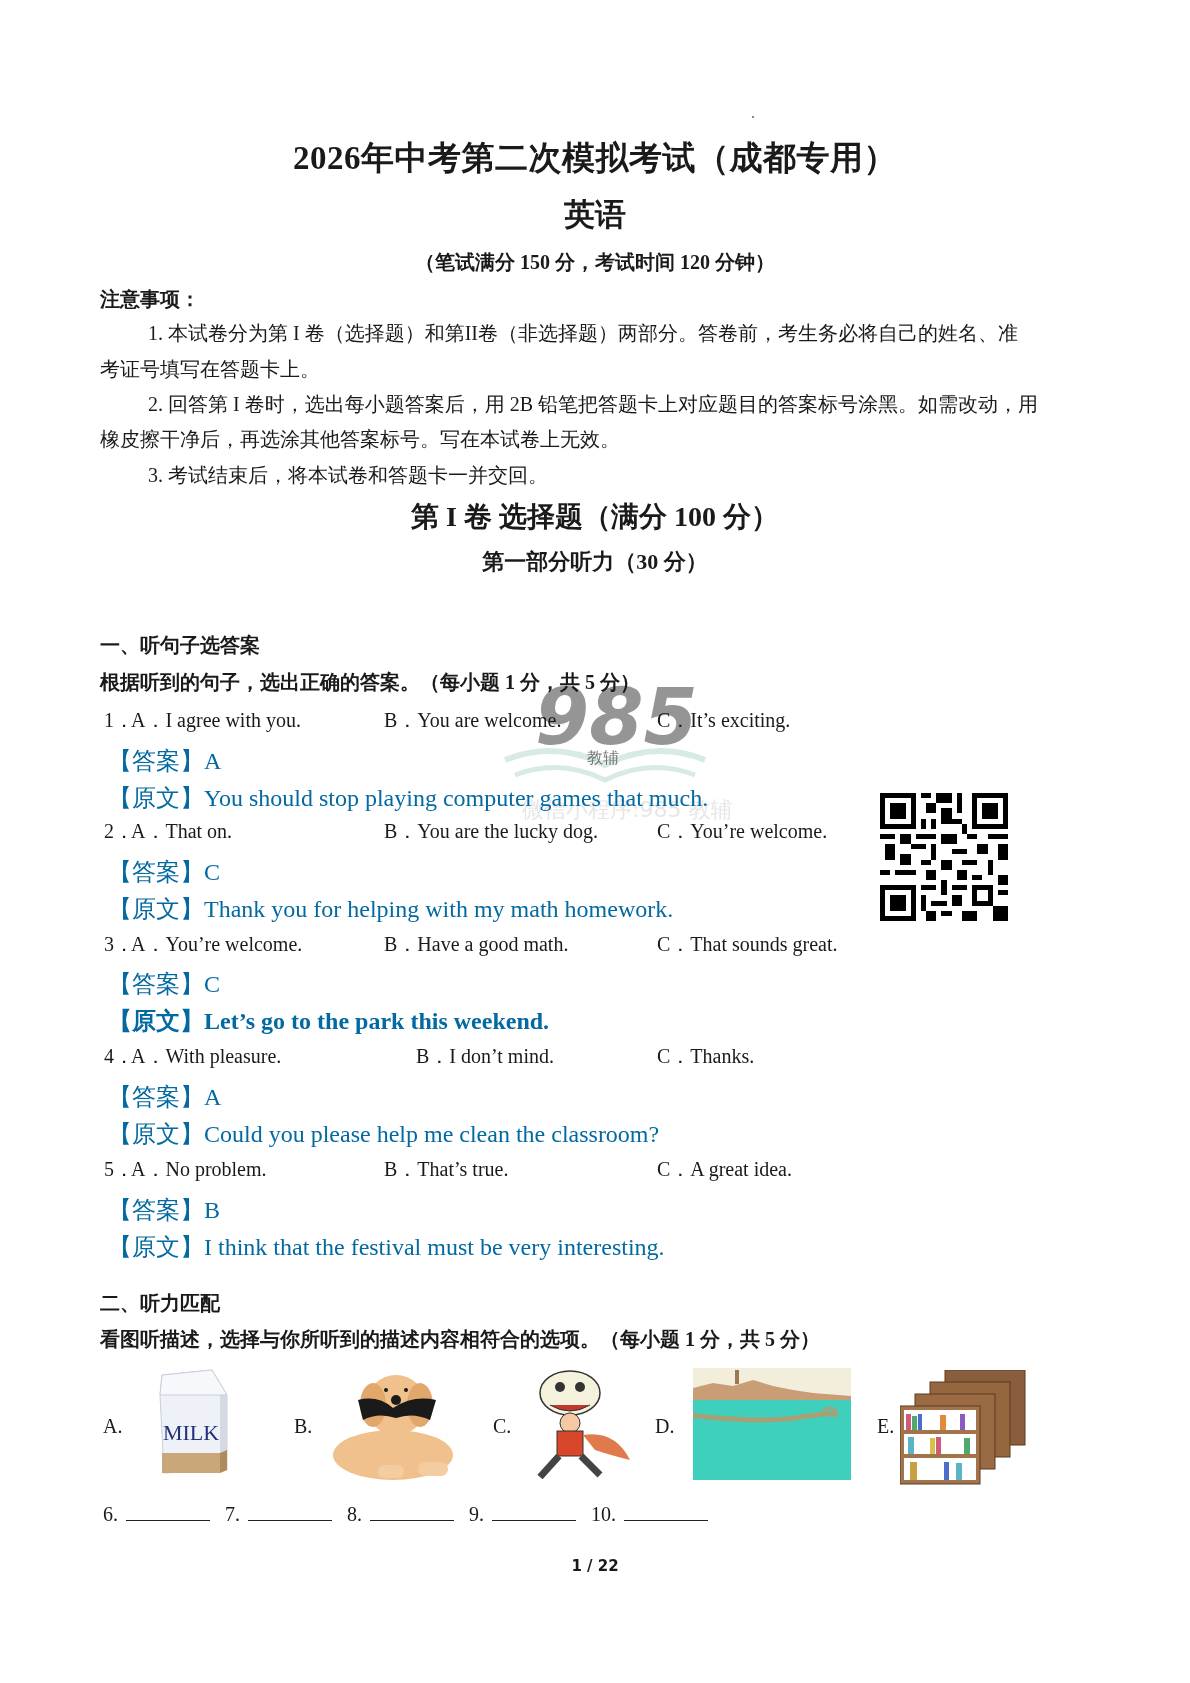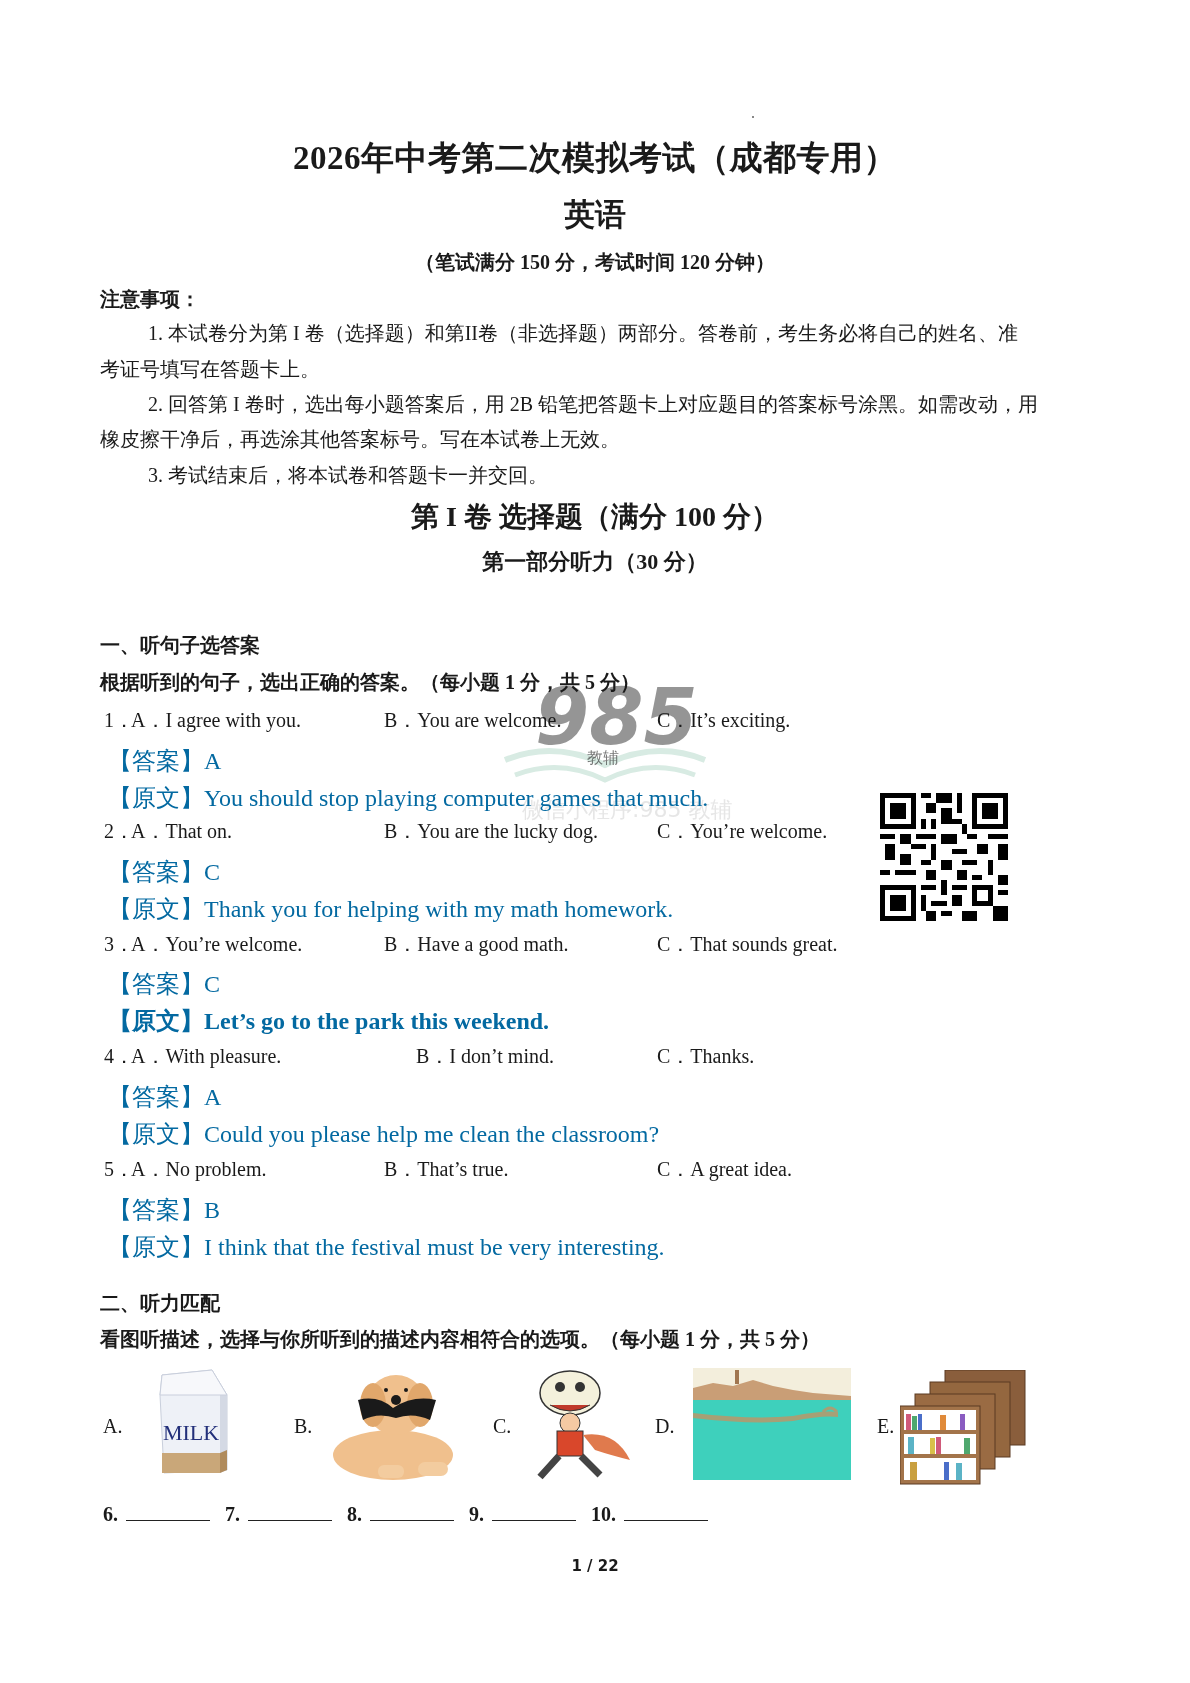--- a/index.html
+++ b/index.html
@@ -22,21 +22,21 @@
   
   .wm { position: absolute; color: #404040; pointer-events: none; }
   .wm-num { font-size: 78px; font-family: "DejaVu Sans", sans-serif; font-style: italic; font-weight: bold; opacity: 0.55; }
   .wm-sub { font-size: 16px; font-family: "DejaVu Sans", sans-serif; opacity: 0.7; }
   .wm-text { font-size: 22px; font-family: "DejaVu Sans", sans-serif; color: #e6e6e6; }
   
   .qr { position: absolute; left: 880px; top: 793px; width: 128px; height: 128px; }
   
   .pic-label { font-size: 20px; position: absolute; }
   .pic { position: absolute; }
-  .blanks { font-size: 20px; position: absolute; font-weight: bold; }
+  .blanks { font-size: 20px; position: absolute; }
   .blank-line { display: inline-block; width: 84px; border-bottom: 1.3px solid #222; margin: 0 10px 0 8px; vertical-align: baseline; height: 1px; }
   .pageno { font-family: "DejaVu Sans", sans-serif; font-weight: bold; font-size: 15px; }
 </style>
 </head>
 <body>
 
 <div class="page">
 
   <div class="abs dot-mark" style="left:752px; top:116px;"></div>
 

